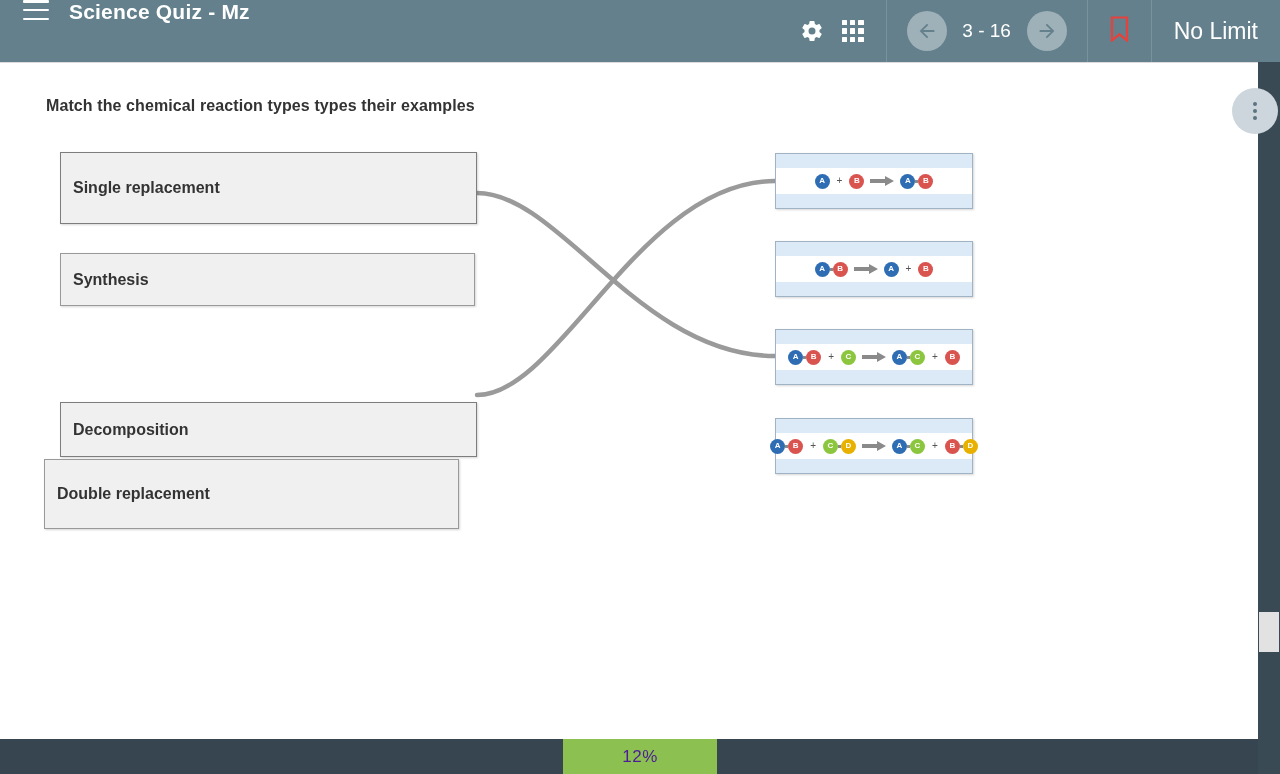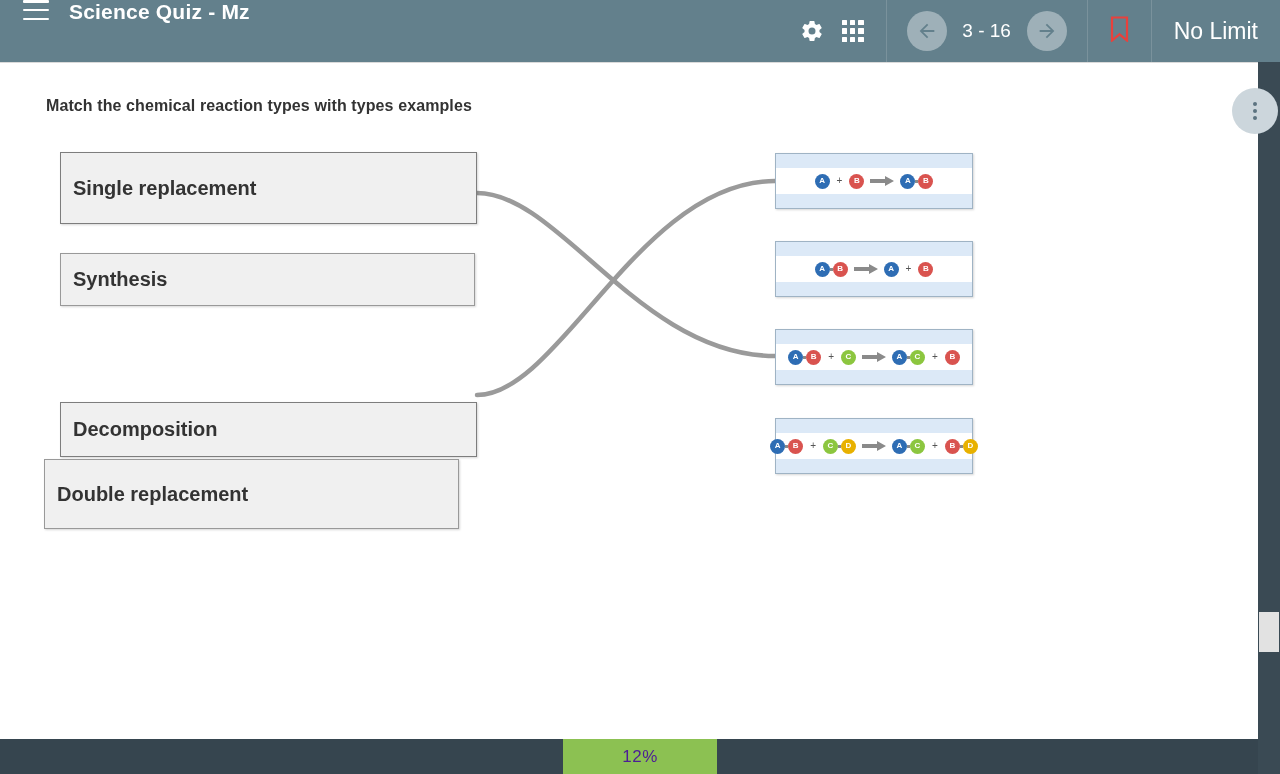--- a/index.html
+++ b/index.html
@@ -80,21 +80,21 @@
 
   .left-item {
     position: absolute;
     background: #f0f0f0;
     border: 1px solid #999999;
     box-shadow: 1px 1px 2px rgba(0,0,0,.16);
     display: flex; align-items: center;
     padding-left: 12px;
     cursor: pointer;
   }
-  .left-item span { font-size: 20px; font-weight: bold; color: #333333; }
+  .left-item span { font-size: 16px; font-weight: bold; color: #333333; }
   .left-item.selected { border-color: #7d7d7d; }
 
   .right-card {
     position: absolute;
     background: #dce9f7;
     border: 1px solid #9fb3c4;
     box-shadow: 1px 1px 2px rgba(0,0,0,.16);
     display: flex; align-items: center; justify-content: center;
     cursor: pointer;
   }
@@ -211,21 +211,21 @@
             <path d="M2 1.5h15v23l-7.5-6.2L2 24.5z" fill="none" stroke="#e8413c" stroke-width="2.2"></path>
           </svg>
         </span>
       </div>
 
       <div class="limit-label">No Limit</div>
     </div>
   </div>
 
   <div class="content">
-    <div class="question-text">Match the chemical reaction types with types examples</div>
+    <div class="question-text">Match the chemical reaction types types their examples</div>
 
     <div class="match-area">
       <svg class="svg-lines" viewBox="0 0 1258 677">
         <path d="M477 130 C 560 130, 640 293, 775 293" fill="none" stroke="#9a9a9a" stroke-width="4.5" stroke-linecap="round"></path>
         <path d="M477 332 C 560 332, 640 118, 775 118" fill="none" stroke="#9a9a9a" stroke-width="4.5" stroke-linecap="round"></path>
       </svg>
 
       <div class="left-item selected" style="left:60px; top:89px; width:417px; height:72px;">
         <span>Single replacement</span>
       </div>

